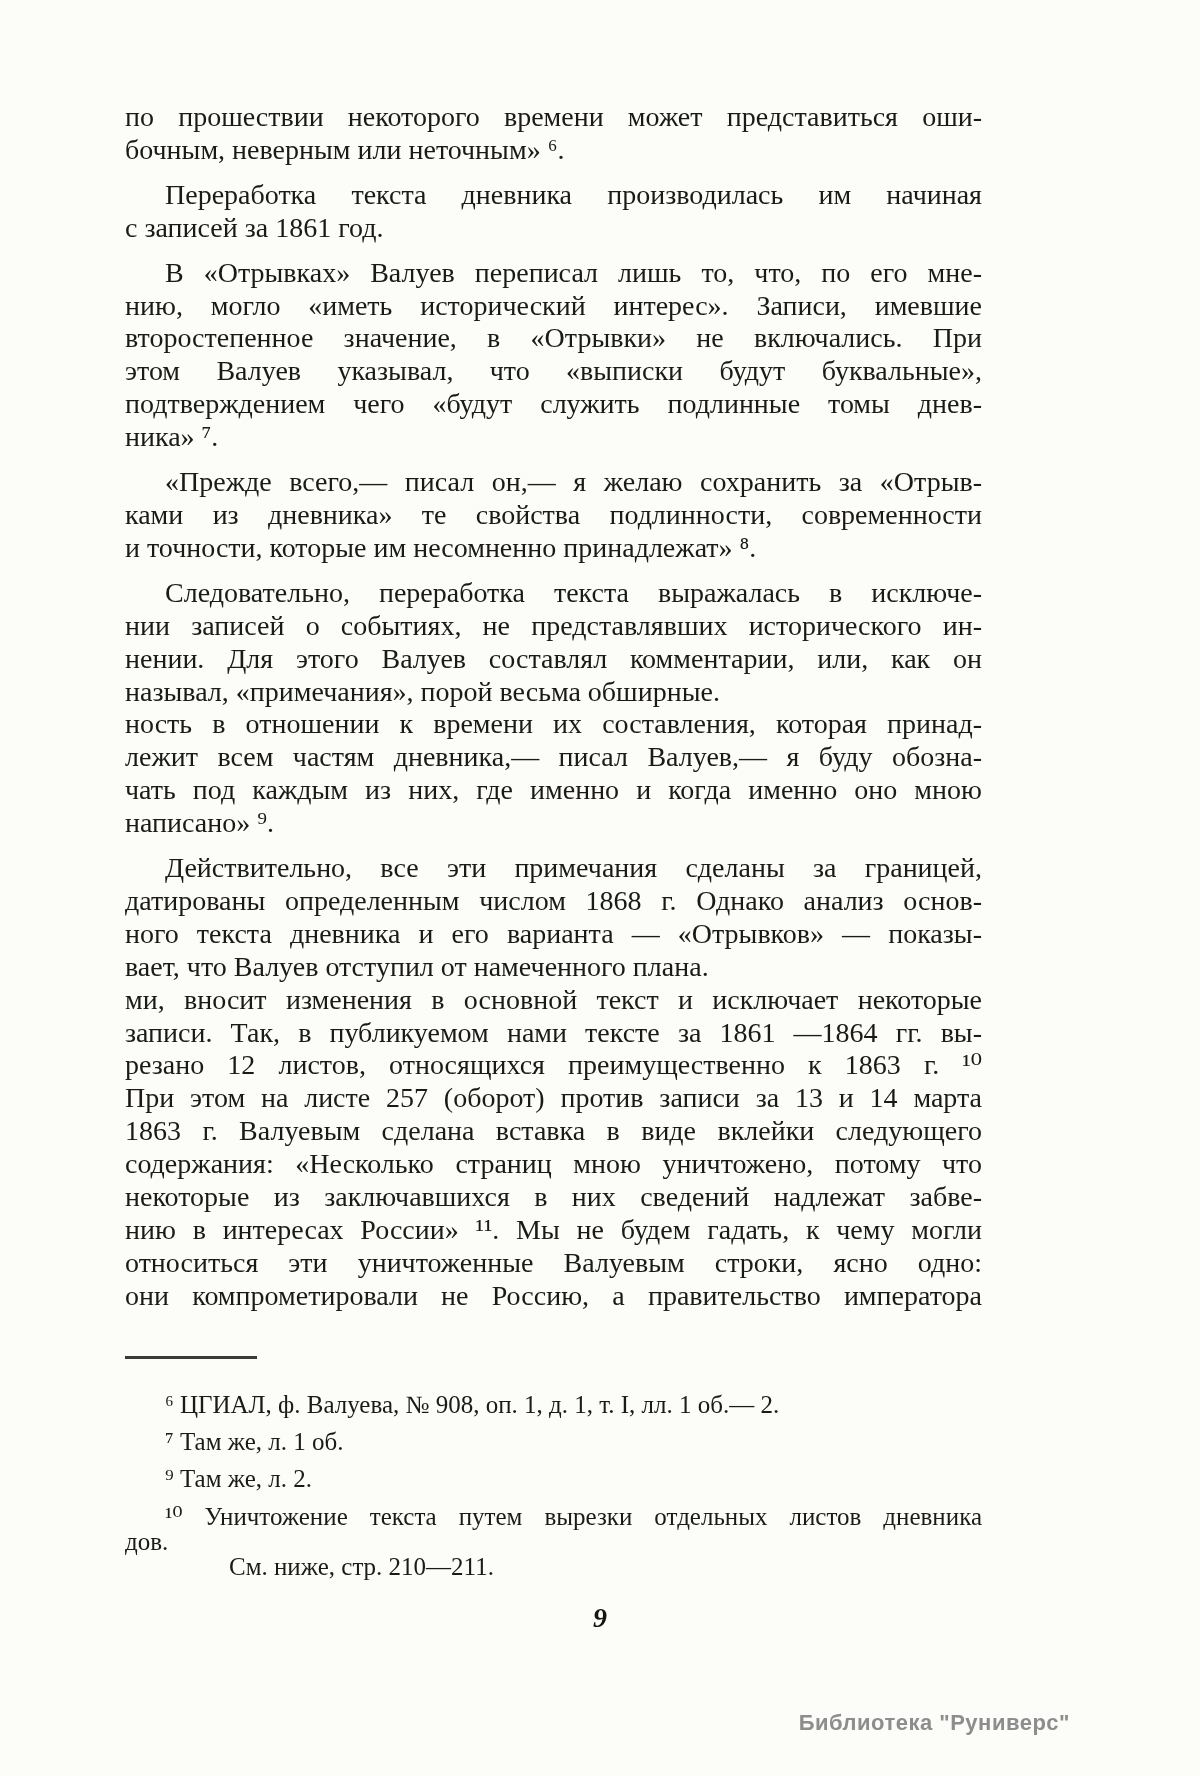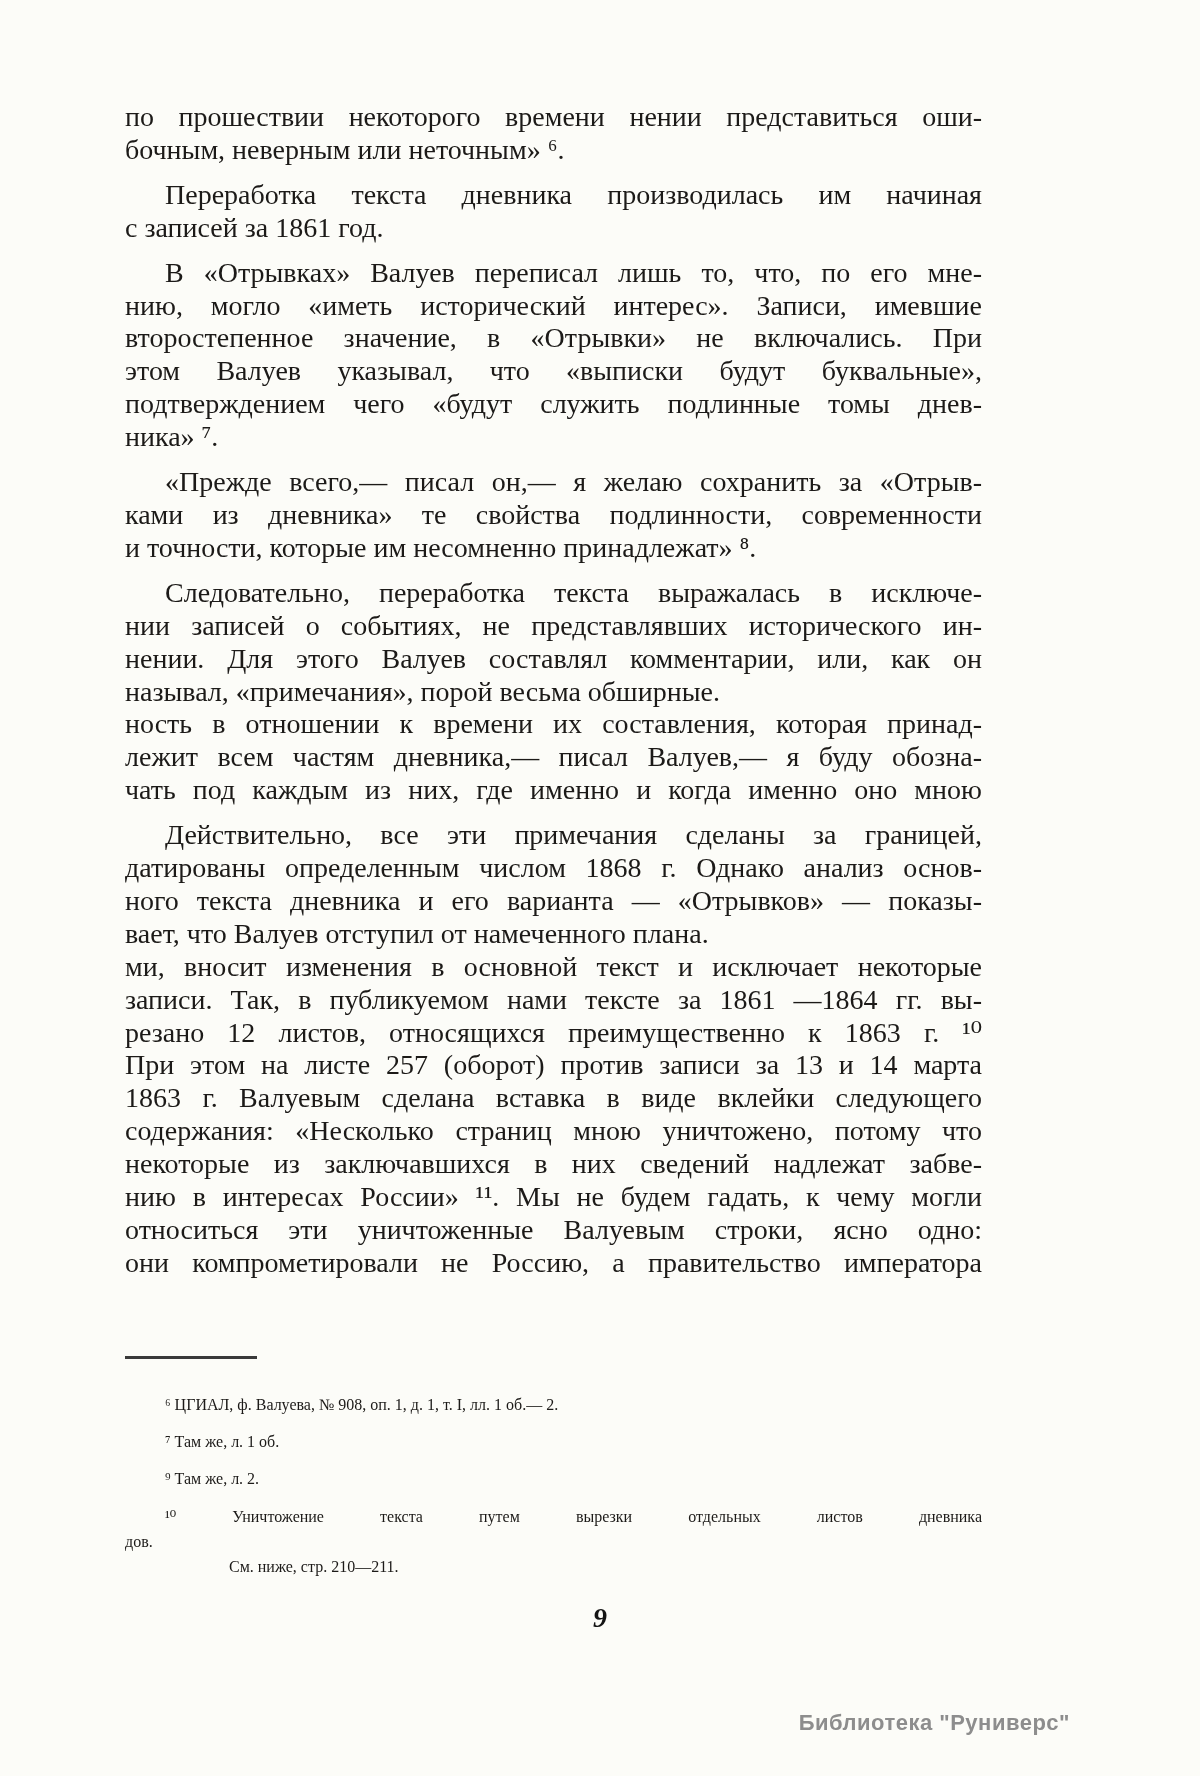--- a/index.html
+++ b/index.html
@@ -23,21 +23,21 @@
   }
   .line.end{text-align-last:left;font-family:Liberation Serif, serif;}
   .line.ind{text-indent:40px;margin-top:12px;}
   .line.ind2{text-indent:104px;}
   .sep{
     position:absolute;left:125px;top:1356px;
     width:132px;height:3px;background:#3a3a3a;
   }
   .footnotes{
     position:absolute;left:125px;top:1380px;width:857px;
-    font-size:16px;line-height:25.2px;
+    font-size:25px;line-height:25.2px;
   }
   .pagenum{
     position:absolute;left:0;right:0;top:1602px;
     text-align:center;
     font-size:28px;font-style:italic;font-weight:bold;
     color:#141414;
   }
   .watermark{
     position:absolute;right:130px;top:1710px;
     font-family:"Liberation Sans","DejaVu Sans",sans-serif;
@@ -45,21 +45,21 @@
     letter-spacing:0.5px;
   }
 </style>
 </head>
 <body>
 
 <div class="page">
 
   <main class="body-text">
 
-      <div class="line">по прошествии некоторого времени нении представиться оши-</div>
+      <div class="line">по прошествии некоторого времени может представиться оши-</div>
 
       <div class="line end">бочным, неверным или неточным» ⁶.</div>
 
       <div class="line ind">Переработка текста дневника производилась им начиная</div>
 
       <div class="line end">с записей за 1861 год.</div>
 
       <div class="line ind">В «Отрывках» Валуев переписал лишь то, что, по его мне-</div>
 
       <div class="line">нию, могло «иметь исторический интерес». Записи, имевшие</div>
@@ -87,20 +87,21 @@
 
       <div class="line end">называл, «примечания», порой весьма обширные.</div>
 
 
       <div class="line">ность в отношении к времени их составления, которая принад-</div>
 
       <div class="line">лежит всем частям дневника,— писал Валуев,— я буду обозна-</div>
 
       <div class="line">чать под каждым из них, где именно и когда именно оно мною</div>
 
+      <div class="line end">написано» ⁹.</div>
 
       <div class="line ind">Действительно, все эти примечания сделаны за границей,</div>
 
       <div class="line">датированы определенным числом 1868 г. Однако анализ основ-</div>
 
       <div class="line">ного текста дневника и его варианта — «Отрывков» — показы-</div>
 
       <div class="line end">вает, что Валуев отступил от намеченного плана.</div>
 
 

